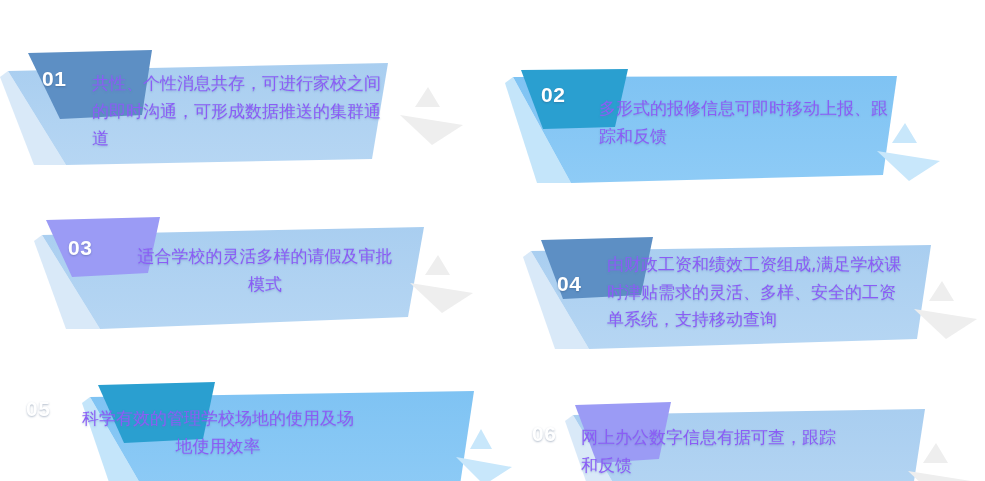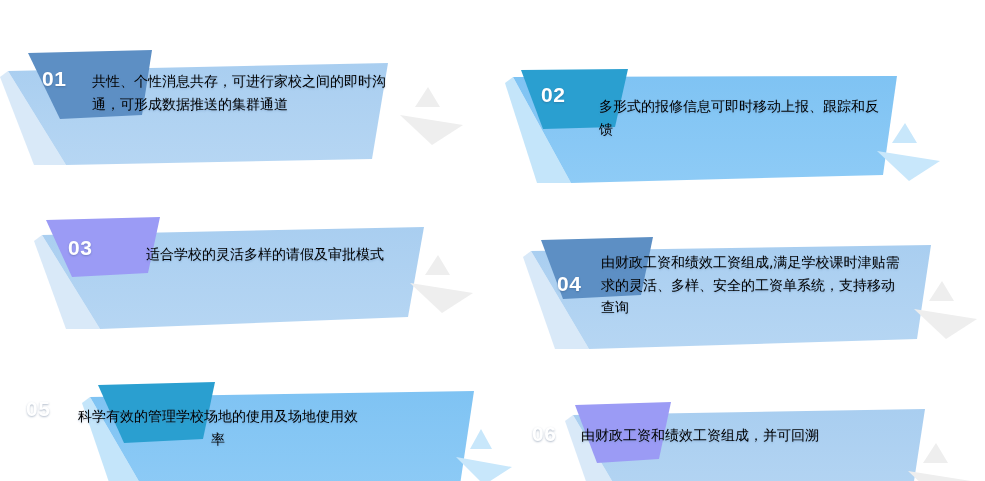--- a/index.html
+++ b/index.html
@@ -53,22 +53,22 @@
     letter-spacing: 0.5px;
     text-shadow: 0 1px 2px rgba(40,70,110,0.35);
     line-height: 1;
     pointer-events: none;
     white-space: nowrap;
   }
 
   
   .copy {
     position: absolute;
-    color: #000000;
-    font-size: 14px;
+    color: #8b5cf6;
+    font-size: 17px;
     line-height: 1.62;
     font-family: "DejaVu Sans", "Liberation Sans", sans-serif;
     text-shadow: 0 1px 2px rgba(90,130,180,0.45);
     white-space: pre-line;
     pointer-events: none;
   }
   .copy.center { text-align: center; }
 
   
   
@@ -84,21 +84,21 @@
   #cell-1 .badge-num { left: 42px;  top: 21px; }
   #cell-1 .copy      { left: 92px;  top: 23px; width: 300px; }
 
   #cell-2 .badge-num { left: 48px;  top: 37px; }
   #cell-2 .copy      { left: 106px; top: 48px; width: 290px; }
 
   #cell-3 .badge-num { left: 68px;  top: 30px; }
   #cell-3 .copy      { left: 130px; top: 36px; width: 270px; }
 
   #cell-4 .badge-num { left: 64px;  top: 66px; }
-  #cell-4 .copy      { left: 108px; top: 44px; width: 300px; }
+  #cell-4 .copy      { left: 114px; top: 44px; width: 300px; }
 
   #cell-5 .badge-num { left: 26px;  top: 31px; }
   #cell-5 .copy      { left: 78px;  top: 38px; width: 280px; }
 
   #cell-6 .badge-num { left: 39px;  top: 56px; }
   #cell-6 .copy      { left: 88px;  top: 57px; width: 270px; }
 </style>
 </head>
 <body>
 
@@ -214,16 +214,16 @@
           </linearGradient>
         </defs>
         <polygon points="80,48 432,42 418,134 138,146" fill="url(#g6)"></polygon>
         <polygon points="80,48 138,146 104,146 72,54" fill="#b9d7f2" opacity="0.55"></polygon>
         <polygon points="82,38 178,35 166,92 104,96" fill="#9b9bf5"></polygon>
         <polygon points="430,96 455,96 443,76" fill="#eeeeee"></polygon>
         <polygon points="415,104 478,114 447,134" fill="#eeeeee"></polygon>
       </svg>
     </div>
     <div class="badge-num">06</div>
-    <div class="copy">由财政工资和绩效工资组成，并可回溯</div>
+    <div class="copy">网上办公数字信息有据可查，跟踪和反馈</div>
   </div>
 
 </div>
 
 </body></html>

